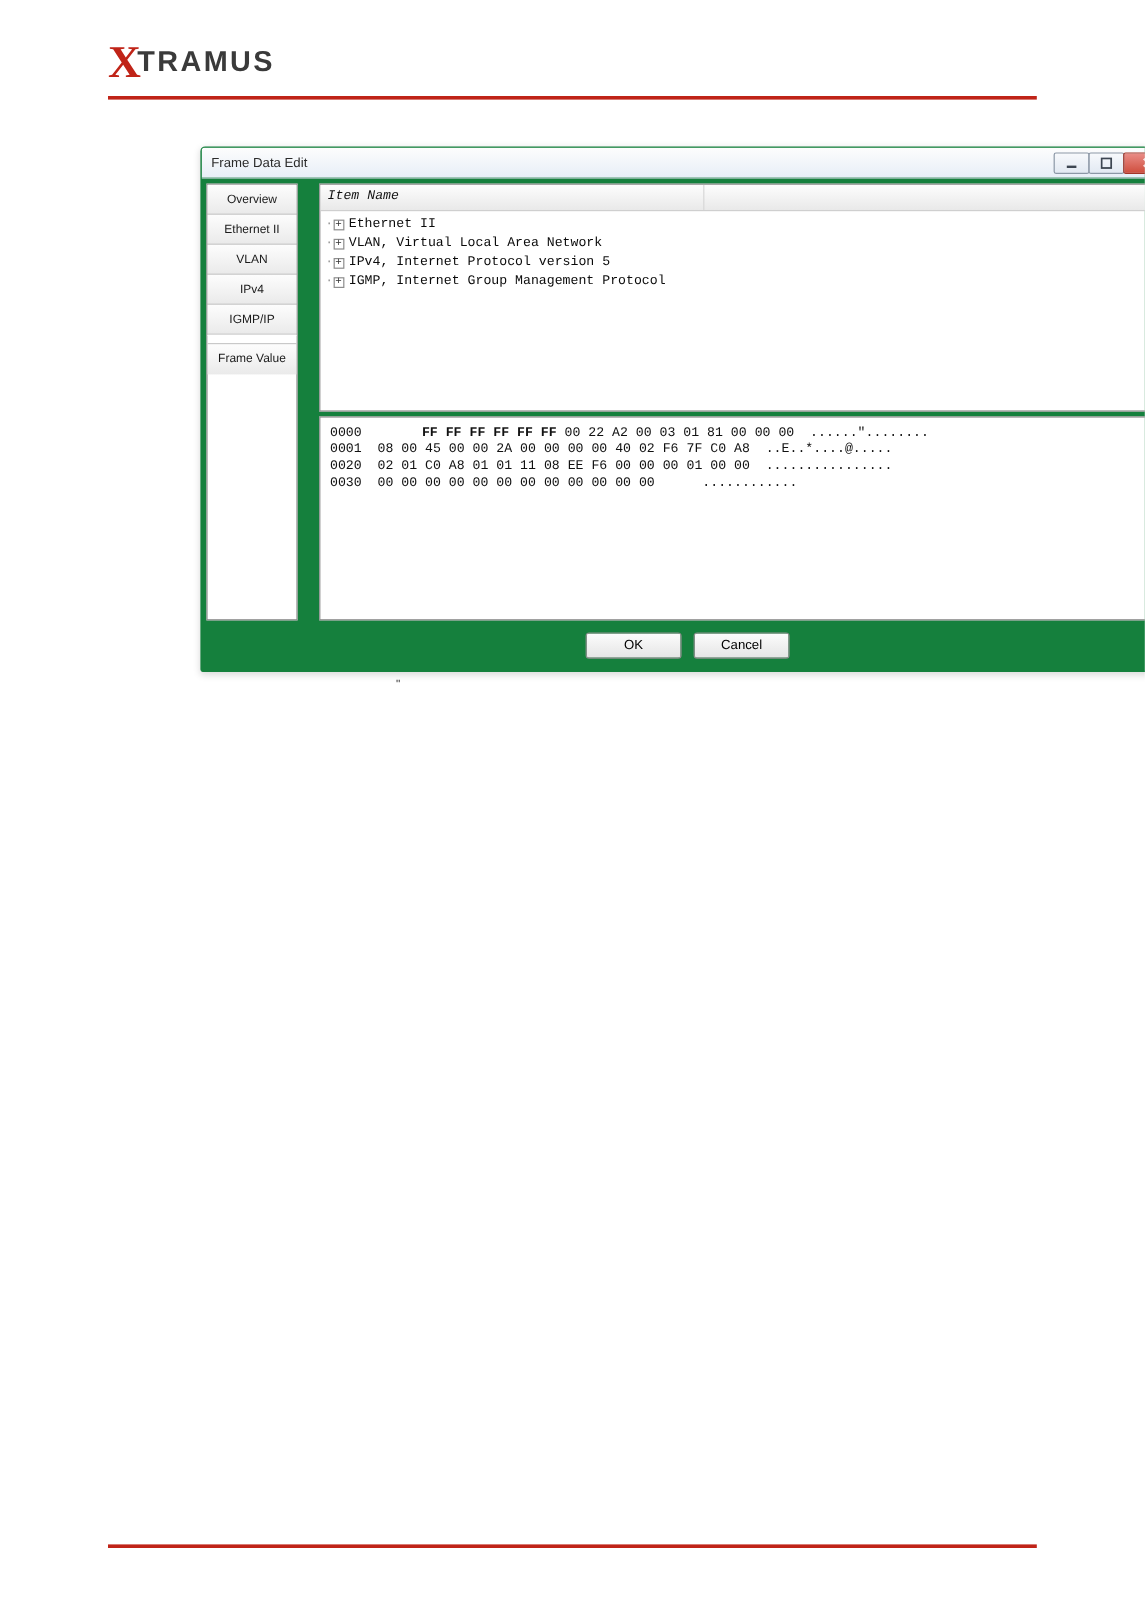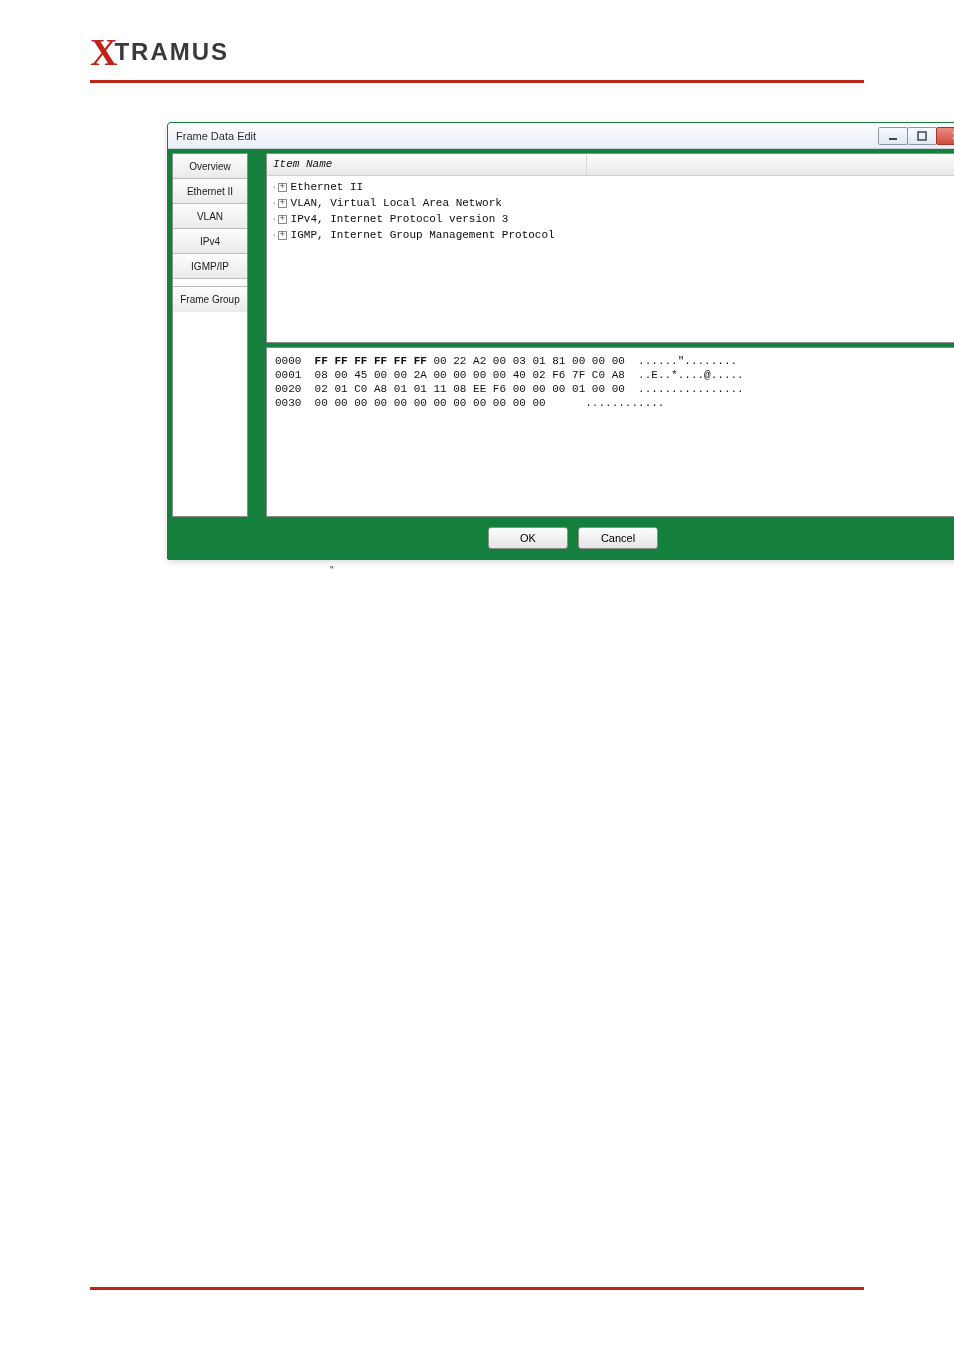--- a/index.html
+++ b/index.html
@@ -31,21 +31,21 @@
   .tree-header { display:flex; height:22px; background:linear-gradient(#fdfdfd,#e9e9e9); border-bottom:1px solid #cfcfcf; }
   .th-cell { font-family: "Courier New", monospace; font-size:11px; color:#111; padding:4px 6px 0 6px; }
   .th-name { width:320px; border-right:1px solid #d8d8d8;font-style:italic; }
   .th-value { flex:1; }
   .tree-rows { padding:3px 4px; font-family:"Courier New", monospace; font-size:11px; color:#0a0a0a; }
   .tree-row { display:flex; align-items:center; height:16px; white-space:pre; }
   .tree-conn { color:#9a9a9a; }
   .expander { display:inline-block; width:9px; height:9px; border:1px solid #8d8d8d; line-height:7px; text-align:center; font-size:9px; color:#333; background:#fff; margin-right:4px; }
 
   .hexpanel { border:1px solid #8a8a8a; background:#fff; height:170px; padding:6px 8px; font-family:"Courier New", monospace; font-size:11px; color:#111; overflow:hidden; white-space:pre; line-height:14px; }
-  .hex-bold { font-weight:bold; }
+  .hex-bold { font-weight:bold;margin-left:37px; }
 
   .buttonbar { display:flex; justify-content:center; gap:10px; padding:6px 0 10px 0; }
   .dlgbtn { width:80px; height:22px; font-size:11px; background:linear-gradient(#fcfcfc,#e5e5e5); border:1px solid #8f8f8f; border-radius:3px; cursor:default; }
 
   .quotemark { position:absolute; top:565px; left:330px; font-size:10px; color:#333; }
 </style>
 </head>
 <body>
 <div class="page">
 
@@ -81,32 +81,32 @@
 
     <div class="dialog-body">
 
       <div class="sidebar">
         <div class="sidebtn"><span>Overview</span></div>
         <div class="sidebtn"><span>Ethernet II</span></div>
         <div class="sidebtn"><span>VLAN</span></div>
         <div class="sidebtn"><span>IPv4</span></div>
         <div class="sidebtn"><span>IGMP/IP</span></div>
         <div class="sidegap"></div>
-        <div class="sidebtn"><span>Frame Group</span></div>
+        <div class="sidebtn"><span>Frame Value</span></div>
       </div>
 
       <div class="rightcol">
         <div class="treepanel">
           <div class="tree-header">
             <div class="th-cell th-name">Item Name</div>
           </div>
           <div class="tree-rows">
             <div class="tree-row"><span class="tree-conn">·</span><span class="expander">+</span><span>Ethernet II</span></div>
             <div class="tree-row"><span class="tree-conn">·</span><span class="expander">+</span><span>VLAN, Virtual Local Area Network</span></div>
-            <div class="tree-row"><span class="tree-conn">·</span><span class="expander">+</span><span>IPv4, Internet Protocol version 3</span></div>
+            <div class="tree-row"><span class="tree-conn">·</span><span class="expander">+</span><span>IPv4, Internet Protocol version 5</span></div>
             <div class="tree-row"><span class="tree-conn">·</span><span class="expander">+</span><span>IGMP, Internet Group Management Protocol</span></div>
           </div>
         </div>
 
         <div class="hexpanel"><span><span>0000</span>  <span class="hex-bold">FF FF FF FF FF FF</span><span> 00 22 A2 00 03 01 81 00 00 00</span><span>  ......"........</span></span>
 <span><span>0001</span>  <span>08 00 45 00 00 2A 00 00 00 00 40 02 F6 7F C0 A8</span><span>  ..E..*....@.....</span></span>
 <span><span>0020</span>  <span>02 01 C0 A8 01 01 11 08 EE F6 00 00 00 01 00 00</span><span>  ................</span></span>
 <span><span>0030</span>  <span>00 00 00 00 00 00 00 00 00 00 00 00</span><span>      ............</span></span></div>
       </div>
     </div>

